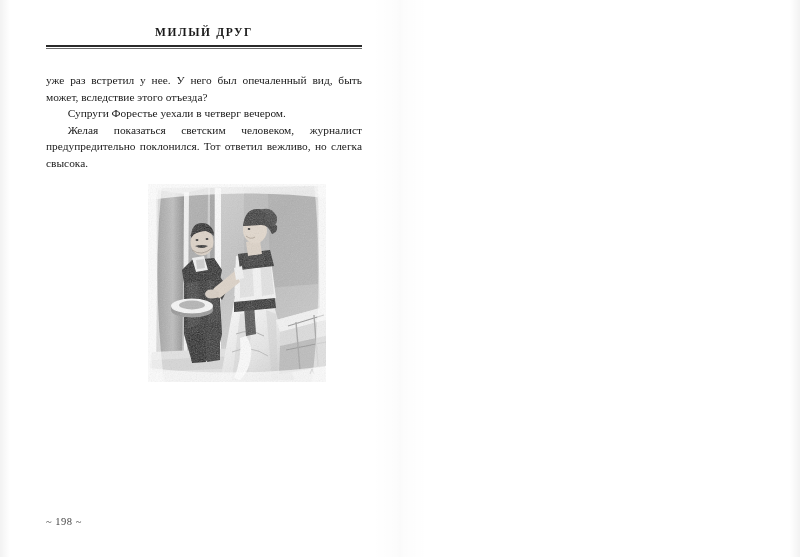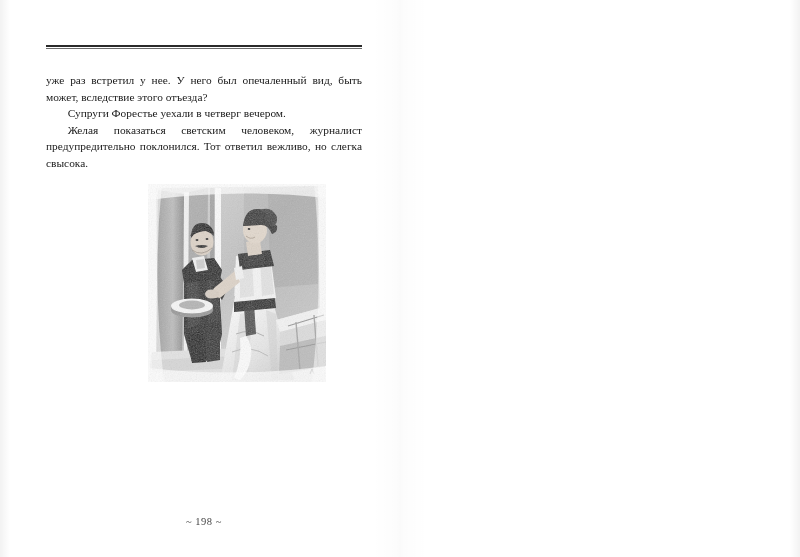--- a/index.html
+++ b/index.html
@@ -101,21 +101,21 @@
     left: 46px;
     top: 60px;
     width: 316px;
   }
 
   
   .folio {
     position: absolute;
     top: 516px;
     width: 316px;
-    text-align: center;
+    text-align: left;
     font-size: 10.5px;
     color: #444;
     letter-spacing: 0.5px;
   }
   #folio-left  { left: 46px; }
 
   
   .illus {
     position: absolute;
     overflow: hidden;
@@ -124,20 +124,21 @@
   #illus-left  { left: 108px; top: 168px; width: 178px; height: 198px; }
   .illus svg { display: block; width: 100%; height: 100%; }
 </style>
 </head>
 <body>
 
 <div id="page">
 
   <div class="leaf leaf-left">
 
+    <div class="running-head">МИЛЫЙ ДРУГ</div>
 
     <div class="head-rule">
       <div class="thick"></div>
       <div class="gap"></div>
       <div class="thin"></div>
     </div>
 
     <div class="body-text" id="left-body">
       <p>уже раз встретил у нее. У него был опечаленный вид, быть может, вследствие этого отъезда?</p>
       <p class="indent">Супруги Форестье уехали в четверг вечером.</p>

